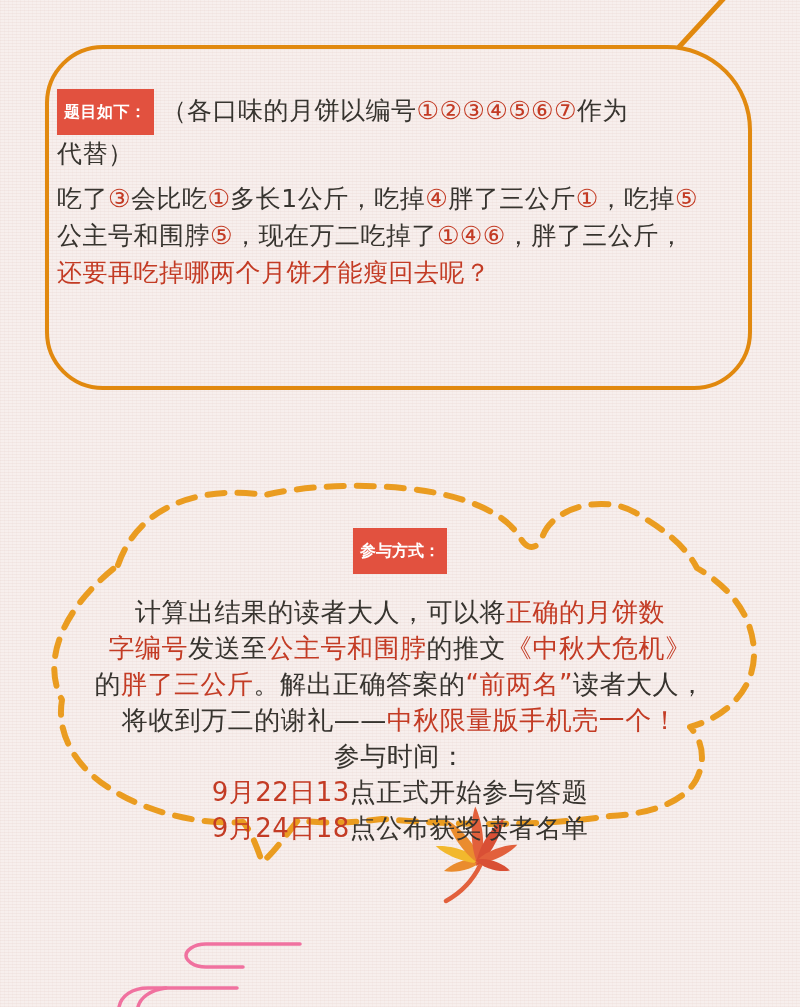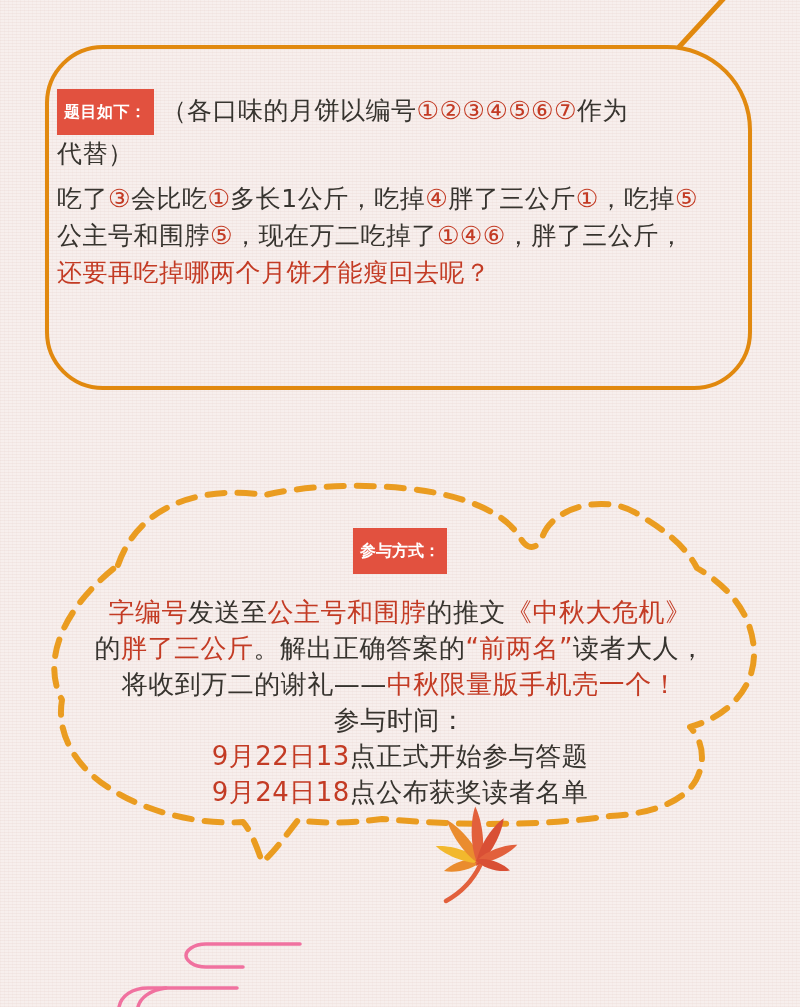--- a/index.html
+++ b/index.html
@@ -103,20 +103,21 @@
       <div class="line"><span class="seg-dark">吃了</span><span class="seg-red">③</span><span class="seg-dark">会比吃</span><span class="seg-red">①</span><span class="seg-dark">多长1公斤，吃掉</span><span class="seg-red">④</span><span class="seg-dark">胖了三公斤</span><span class="seg-red">①</span><span class="seg-dark">，吃掉</span><span class="seg-red">⑤</span></div>
       <div class="line"><span class="seg-dark">公主号和围脖</span><span class="seg-red">⑤</span><span class="seg-dark">，现在万二吃掉了</span><span class="seg-red">①④⑥</span><span class="seg-dark">，胖了三公斤，</span></div>
       <div class="line"><span class="seg-red">还要再吃掉哪两个月饼才能瘦回去呢？</span></div>
     </div>
   </div>
 
   <div class="cloud-content">
     <div class="cloud-label-row">
       <span class="label">参与方式：</span>
     </div>
+    <div class="line"><span class="seg-dark">计算出结果的读者大人，可以将</span><span class="seg-red">正确的月饼数</span></div>
     <div class="line"><span class="seg-red">字编号</span><span class="seg-dark">发送至</span><span class="seg-red">公主号和围脖</span><span class="seg-dark">的推文</span><span class="seg-red">《中秋大危机》</span></div>
     <div class="line"><span class="seg-dark">的</span><span class="seg-red">胖了三公斤</span><span class="seg-dark">。解出正确答案的</span><span class="seg-red">“前两名”</span><span class="seg-dark">读者大人，</span></div>
     <div class="line"><span class="seg-dark">将收到万二的谢礼——</span><span class="seg-red">中秋限量版手机壳一个！</span></div>
     <div class="line"><span class="seg-dark">参与时间：</span></div>
     <div class="line"><span class="seg-red">9月22日13</span><span class="seg-dark">点正式开始参与答题</span></div>
     <div class="line"><span class="seg-red">9月24日18</span><span class="seg-dark">点公布获奖读者名单</span></div>
   </div>
 
 </div>
 

